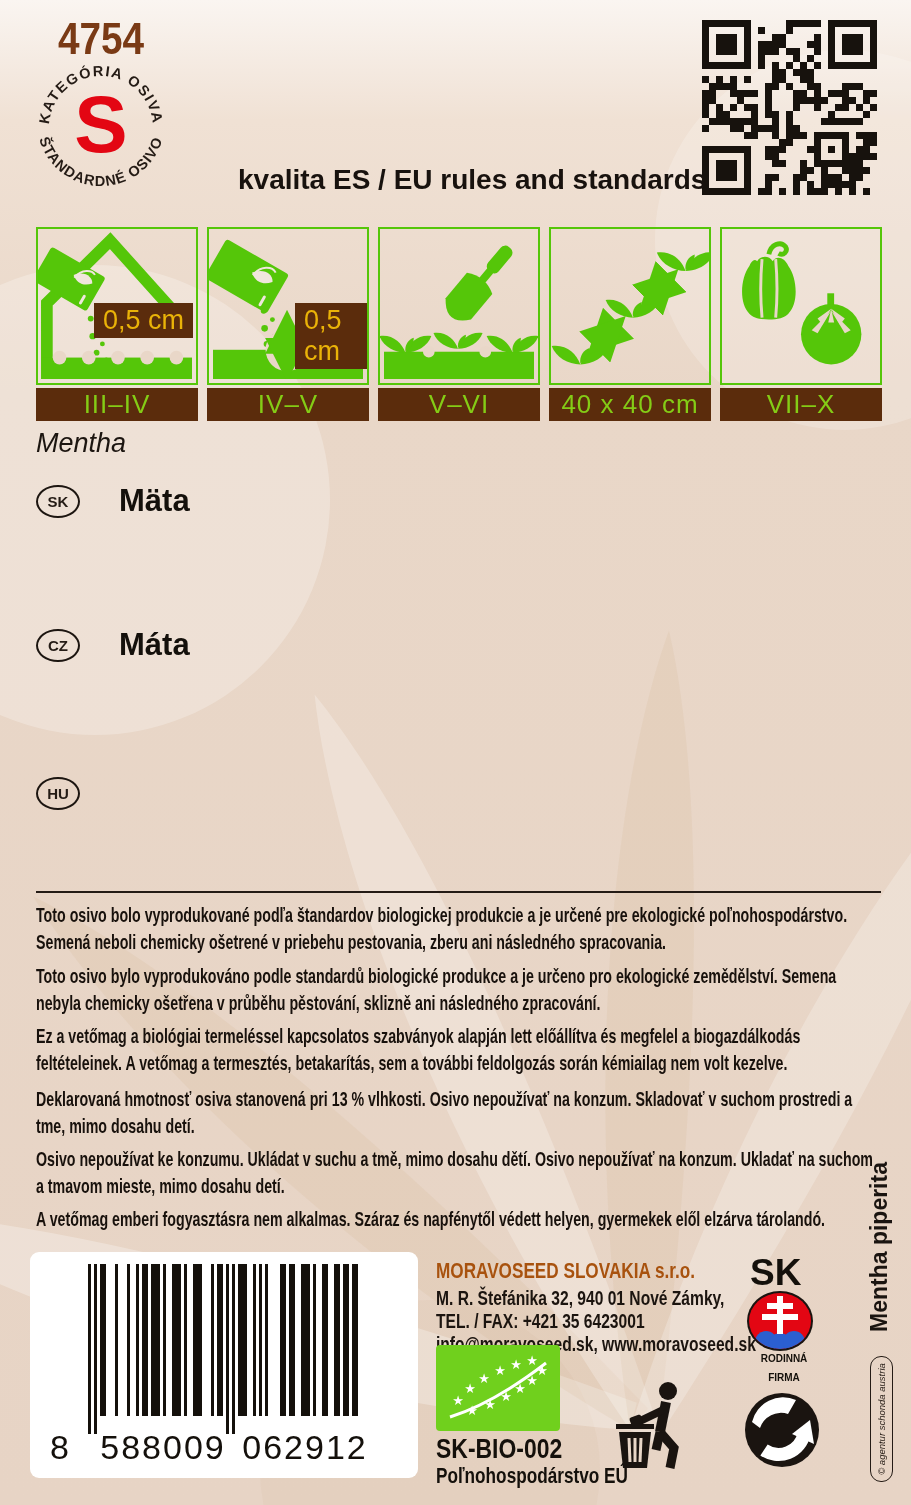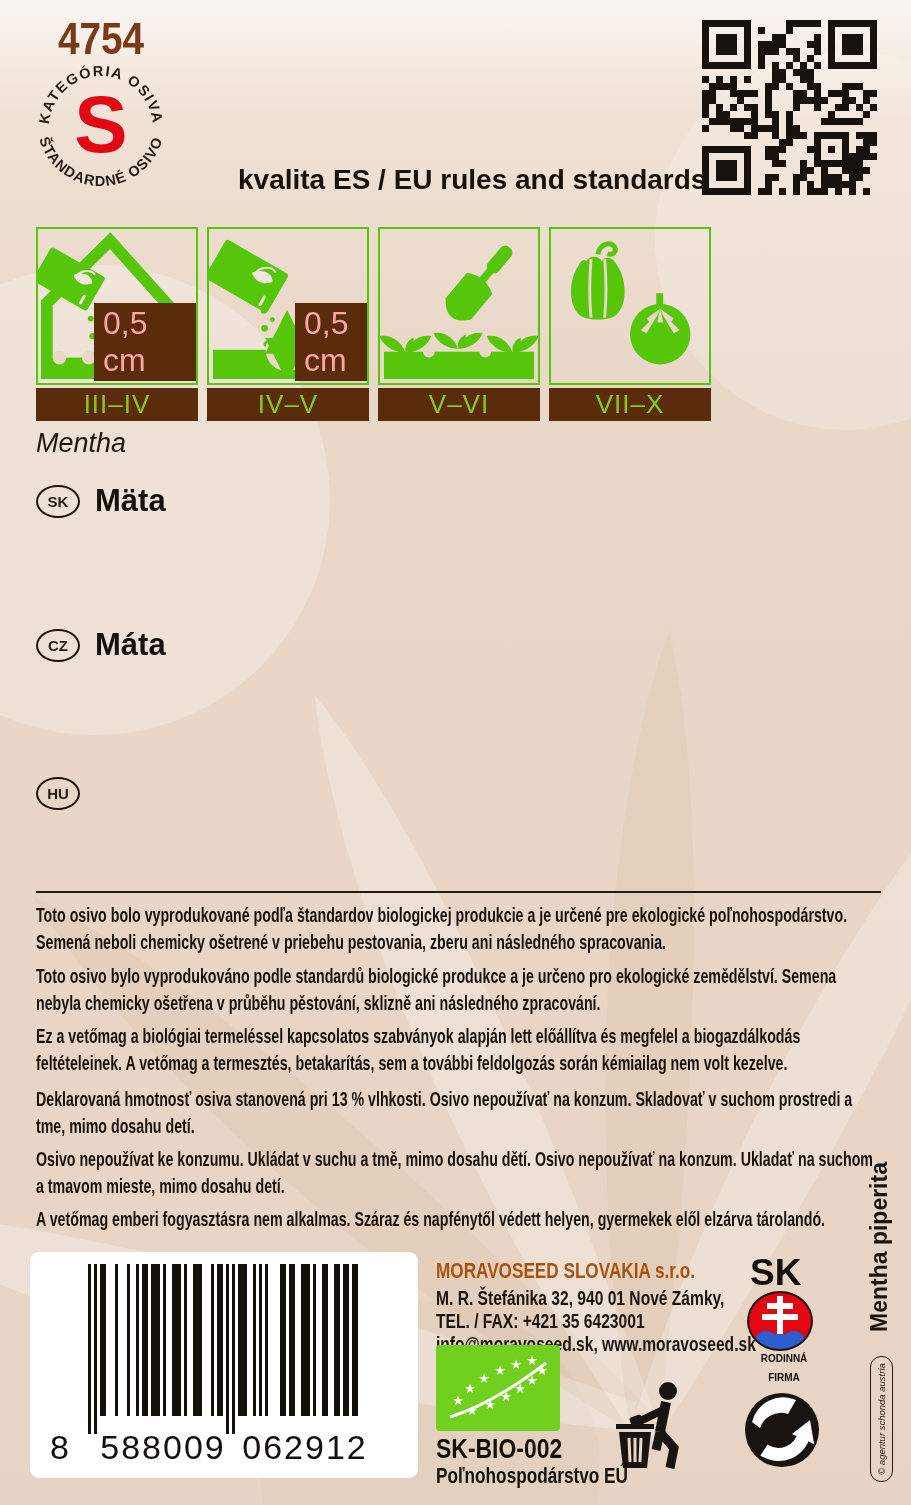--- a/index.html
+++ b/index.html
@@ -12,29 +12,29 @@
   
   .catalog-num{left:58px;top:14px;font-size:44px;font-weight:bold;color:#7a3a15;
     transform:scaleX(0.88);transform-origin:left top;letter-spacing:0;}
   .quality-line{left:238px;top:164px;font-size:28px;font-weight:bold;color:#18120e;}
   
   .picto-row{left:36px;top:227px;width:846px;display:flex;gap:9px;}
   .pict-box{width:162px;display:flex;flex-direction:column;}
   .pict-art{position:relative;height:154px;border:2px solid #55c609;}
   .pict-band{margin-top:3px;height:33px;background:#5b2c0c;color:#84cc16;
     display:flex;align-items:center;justify-content:center;font-size:26px;letter-spacing:1px;}
-  .pict-badge{position:absolute;background:#5b2c0c;color:#fca5a5;font-size:32px;
+  .pict-badge{position:absolute;background:#5b2c0c;color:#eab308;font-size:27px;
     padding:2px 9px;top:74px;}
   .badge-a{left:56px;} .badge-b{left:86px;}
   
   .latin-name{left:36px;top:428px;font-size:27px;font-style:italic;color:#1c1510;}
   .sec-head{left:36px;display:flex;align-items:center;gap:15px;}
   .lang-oval{width:40px;height:29px;border:2.5px solid #1c1510;border-radius:50%;
     display:flex;align-items:center;justify-content:center;font-size:15px;font-weight:bold;flex:0 0 auto;}
-  .sec-title{font-size:31px;font-weight:bold;color:#14100b;}
+  .sec-title{font-size:31px;font-weight:bold;color:#14100b;margin-left:24px;}
   .sec-para{left:36px;width:846px;font-size:27px;line-height:36px;color:#2a211a;}
   .h-sk{top:483px;} .p-sk{top:521px;}
   .h-cz{top:627px;} .p-cz{top:665px;}
   .h-hu{top:777px;} .p-hu{top:814px;}
   .divider{left:36px;top:891px;width:845px;height:2px;background:#241b15;}
   
   .legal-p{position:absolute;left:36px;width:1220px;transform:scaleX(0.693);
     transform-origin:left top;font-size:20.5px;line-height:27px;font-weight:bold;color:#18110c;}
   .lp0{top:901px;} .lp1{top:962px;} .lp2{top:1022px;}
   .lp3{top:1085px;} .lp4{top:1145px;} .lp5{top:1205px;}
@@ -495,20 +495,36 @@
           <circle cx="50" cy="126" r="6" fill="#e9d7c8"></circle>
             <circle cx="108" cy="126" r="6" fill="#e9d7c8"></circle>
           <use href="#sprout" transform="translate(26,126) scale(0.95)"></use>
           <use href="#sprout" transform="translate(80,122) scale(0.9)"></use>
           <use href="#sprout" transform="translate(136,126) scale(0.95)"></use>
         </svg>
       </div>
       <div class="pict-band">V–VI</div>
     </div>
 
+    <div class="pict-box">
+      <div class="pict-art">
+        <svg width="158" height="150" viewBox="0 0 162 154">
+          <use href="#sprout" transform="translate(30,138) scale(1.05)"></use>
+          <use href="#sprout" transform="translate(84,90) scale(1.0)"></use>
+          <use href="#sprout" transform="translate(138,42) scale(1.05)"></use>
+          <g stroke="#55c609" stroke-width="5">
+            <line x1="57" y1="109" x2="48" y2="118" marker-end="url(#ah)"></line>
+            <line x1="57" y1="109" x2="66" y2="100" marker-end="url(#ah)"></line>
+            <line x1="111" y1="61" x2="102" y2="70" marker-end="url(#ah)"></line>
+            <line x1="111" y1="61" x2="120" y2="52" marker-end="url(#ah)"></line>
+          </g>
+        </svg>
+      </div>
+      <div class="pict-band">40 x 40 cm</div>
+    </div>
 
     <div class="pict-box">
       <div class="pict-art">
         <svg width="158" height="150" viewBox="0 0 162 154">
           <g transform="translate(16,14)">
             <path d="M32 12 C 34 2 44 -2 49 4 C 52 9 47 14 42 11" fill="none" stroke="#55c609" stroke-width="5"></path>
             <path d="M12 24 C 3 36 1 62 12 73 C 18 81 46 81 52 73 C 63 62 61 36 52 24 C 48 15 40 13 36 19 C 32 13 24 13 20 19 C 17 16 14 19 12 24 Z" fill="#55c609"></path>
             <path d="M25 17 C 23 40 23 56 25 77" fill="none" stroke="#e9d7c8" stroke-width="3"></path>
             <path d="M39 17 C 41 40 41 56 39 77" fill="none" stroke="#e9d7c8" stroke-width="3"></path>
           </g>

